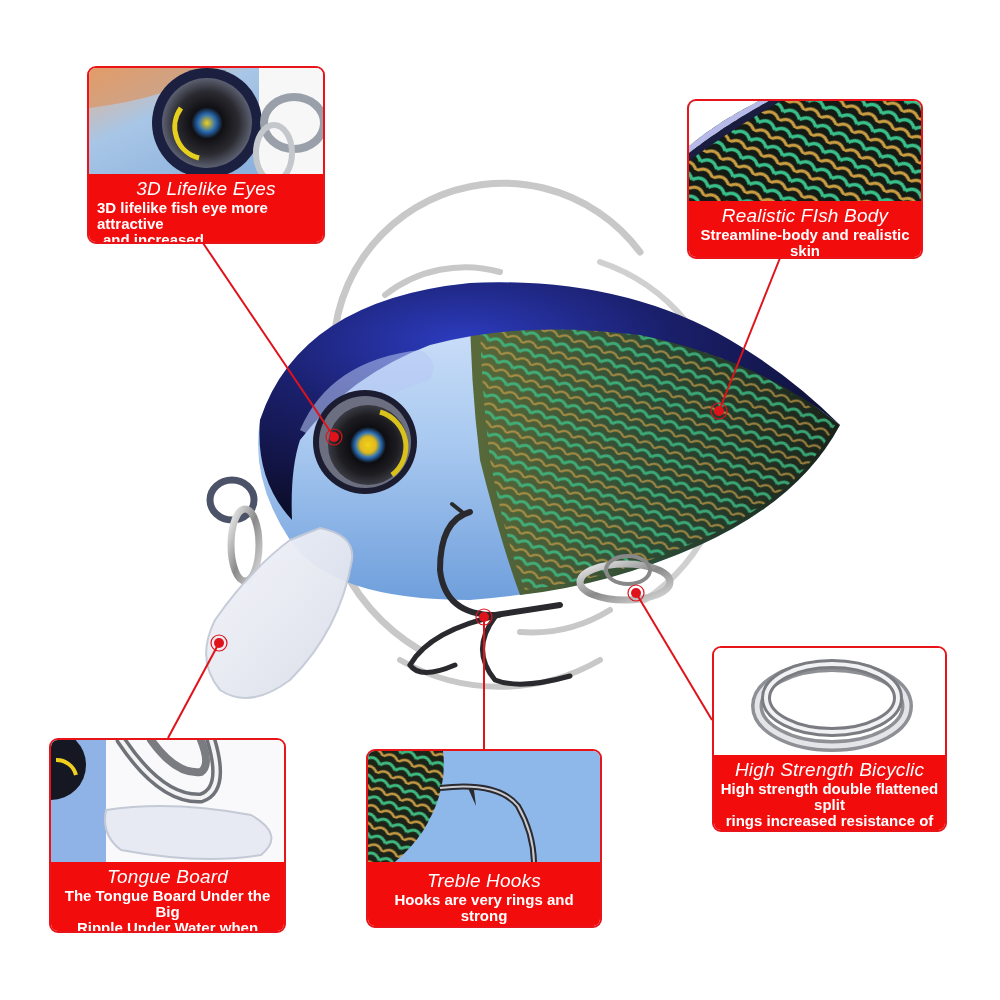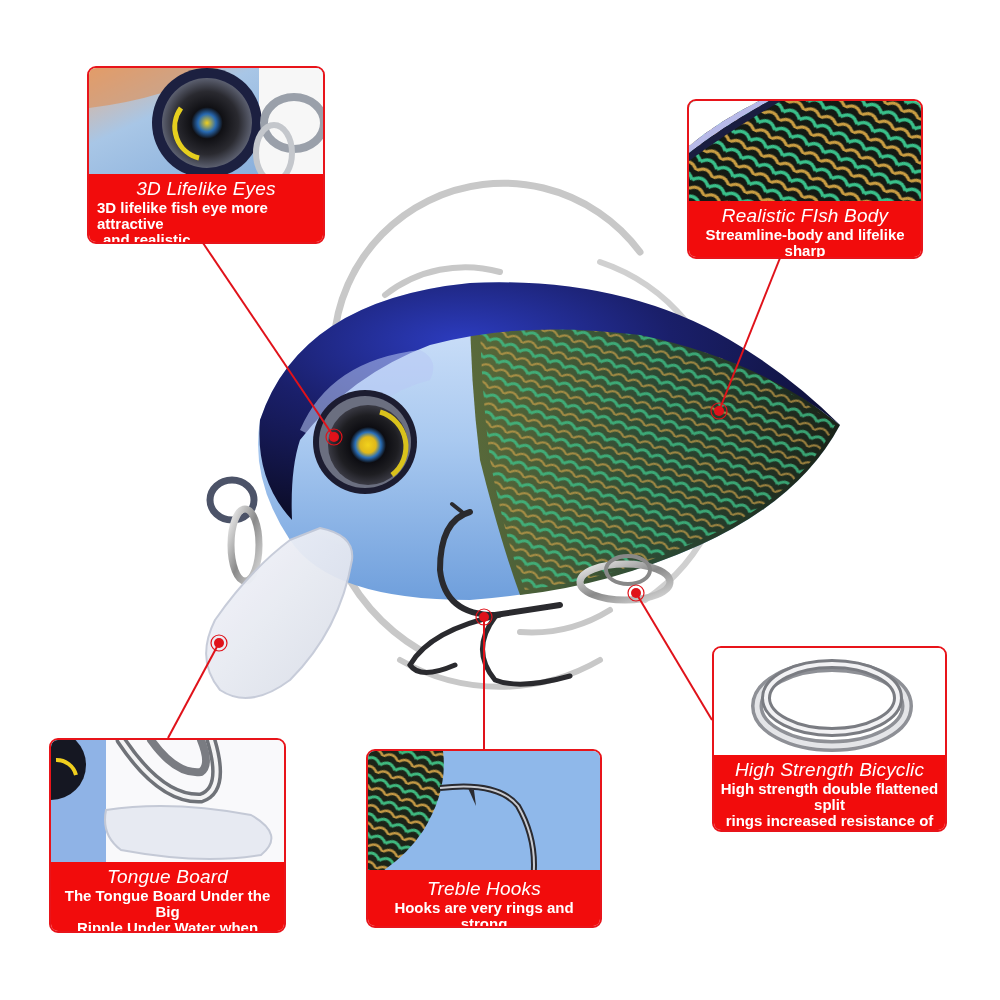--- a/index.html
+++ b/index.html
@@ -48,21 +48,21 @@
     .eyes   { left: 87px;  top: 66px;  width: 238px; height: 178px; }
     .body   { left: 687px; top: 99px;  width: 236px; height: 160px; }
     .ring   { left: 712px; top: 646px; width: 235px; height: 186px; }
     .tongue { left: 49px;  top: 738px; width: 237px; height: 195px; }
     .hooks  { left: 366px; top: 749px; width: 236px; height: 179px; }
 
     .eyes .banner   { height: 68px; }
     .body .banner   { height: 56px; }
     .ring .banner   { height: 75px; }
     .tongue .banner { height: 69px; }
-    .hooks .banner  { height: 56px; padding-top: 8px; }
+    .hooks .banner  { height: 64px; padding-top: 8px; }
 
     svg { display: block; }
     .overlay { position: absolute; left: 0; top: 0; pointer-events: none; }
     .lure { position: absolute; left: 0; top: 0; }
   </style>
 </head>
 <body>
 
 <div class="stage">
 
@@ -173,21 +173,21 @@
         <circle cx="118" cy="55" r="45" fill="url(#c1eye)"></circle>
         <path d="M92 40 A32 32 0 0 0 110 90" stroke="#e6cf1e" stroke-width="5" fill="none"></path>
         <ellipse cx="205" cy="55" rx="30" ry="26" fill="none" stroke="#9aa0aa" stroke-width="8"></ellipse>
         <ellipse cx="185" cy="85" rx="18" ry="28" fill="none" stroke="#c4c7cc" stroke-width="6"></ellipse>
       </svg>
     </div>
     <div class="banner">
       <div class="title">3D Lifelike  Eyes</div>
       <div class="desc">
         <div>3D lifelike fish eye more attractive</div>
-        <div style="padding-left:6px">and realistic</div>
+        <div style="padding-left:6px">and increased</div>
       </div>
     </div>
   </div>
 
   <div class="callout body">
     <div class="photo">
       <svg width="236" height="108" viewBox="0 0 236 108">
         <defs>
           <pattern id="c2scales" width="18" height="20" patternUnits="userSpaceOnUse" patternTransform="rotate(25)">
             <rect width="18" height="20" fill="#141a14"></rect>
@@ -196,21 +196,21 @@
           </pattern>
         </defs>
         <rect width="236" height="108" fill="url(#c2scales)"></rect>
         <path d="M0 0 L70 0 Q30 20 0 45 Z" fill="#ffffff"></path>
         <path d="M0 45 Q30 20 70 0 L80 0 Q35 25 0 52 Z" fill="#b7b9e8"></path>
         <path d="M0 52 Q35 25 80 0 L92 0 Q40 30 0 60 Z" fill="#1a1d40"></path>
       </svg>
     </div>
     <div class="banner">
       <div class="title">Realistic FIsh Body</div>
-      <div class="desc">Streamline-body and lifelike sharp</div>
+      <div class="desc">Streamline-body and realistic skin</div>
     </div>
   </div>
 
   <div class="callout tongue">
     <div class="photo">
       <svg width="237" height="126" viewBox="0 0 237 126">
         <rect width="237" height="126" fill="#f9f9fb"></rect>
         <rect x="0" y="0" width="55" height="126" fill="#8fb3e6"></rect>
         <circle cx="0" cy="25" r="35" fill="#151722"></circle>
         <path d="M5 20 A20 20 0 0 1 25 35" stroke="#f0cf1e" stroke-width="4" fill="none"></path>

